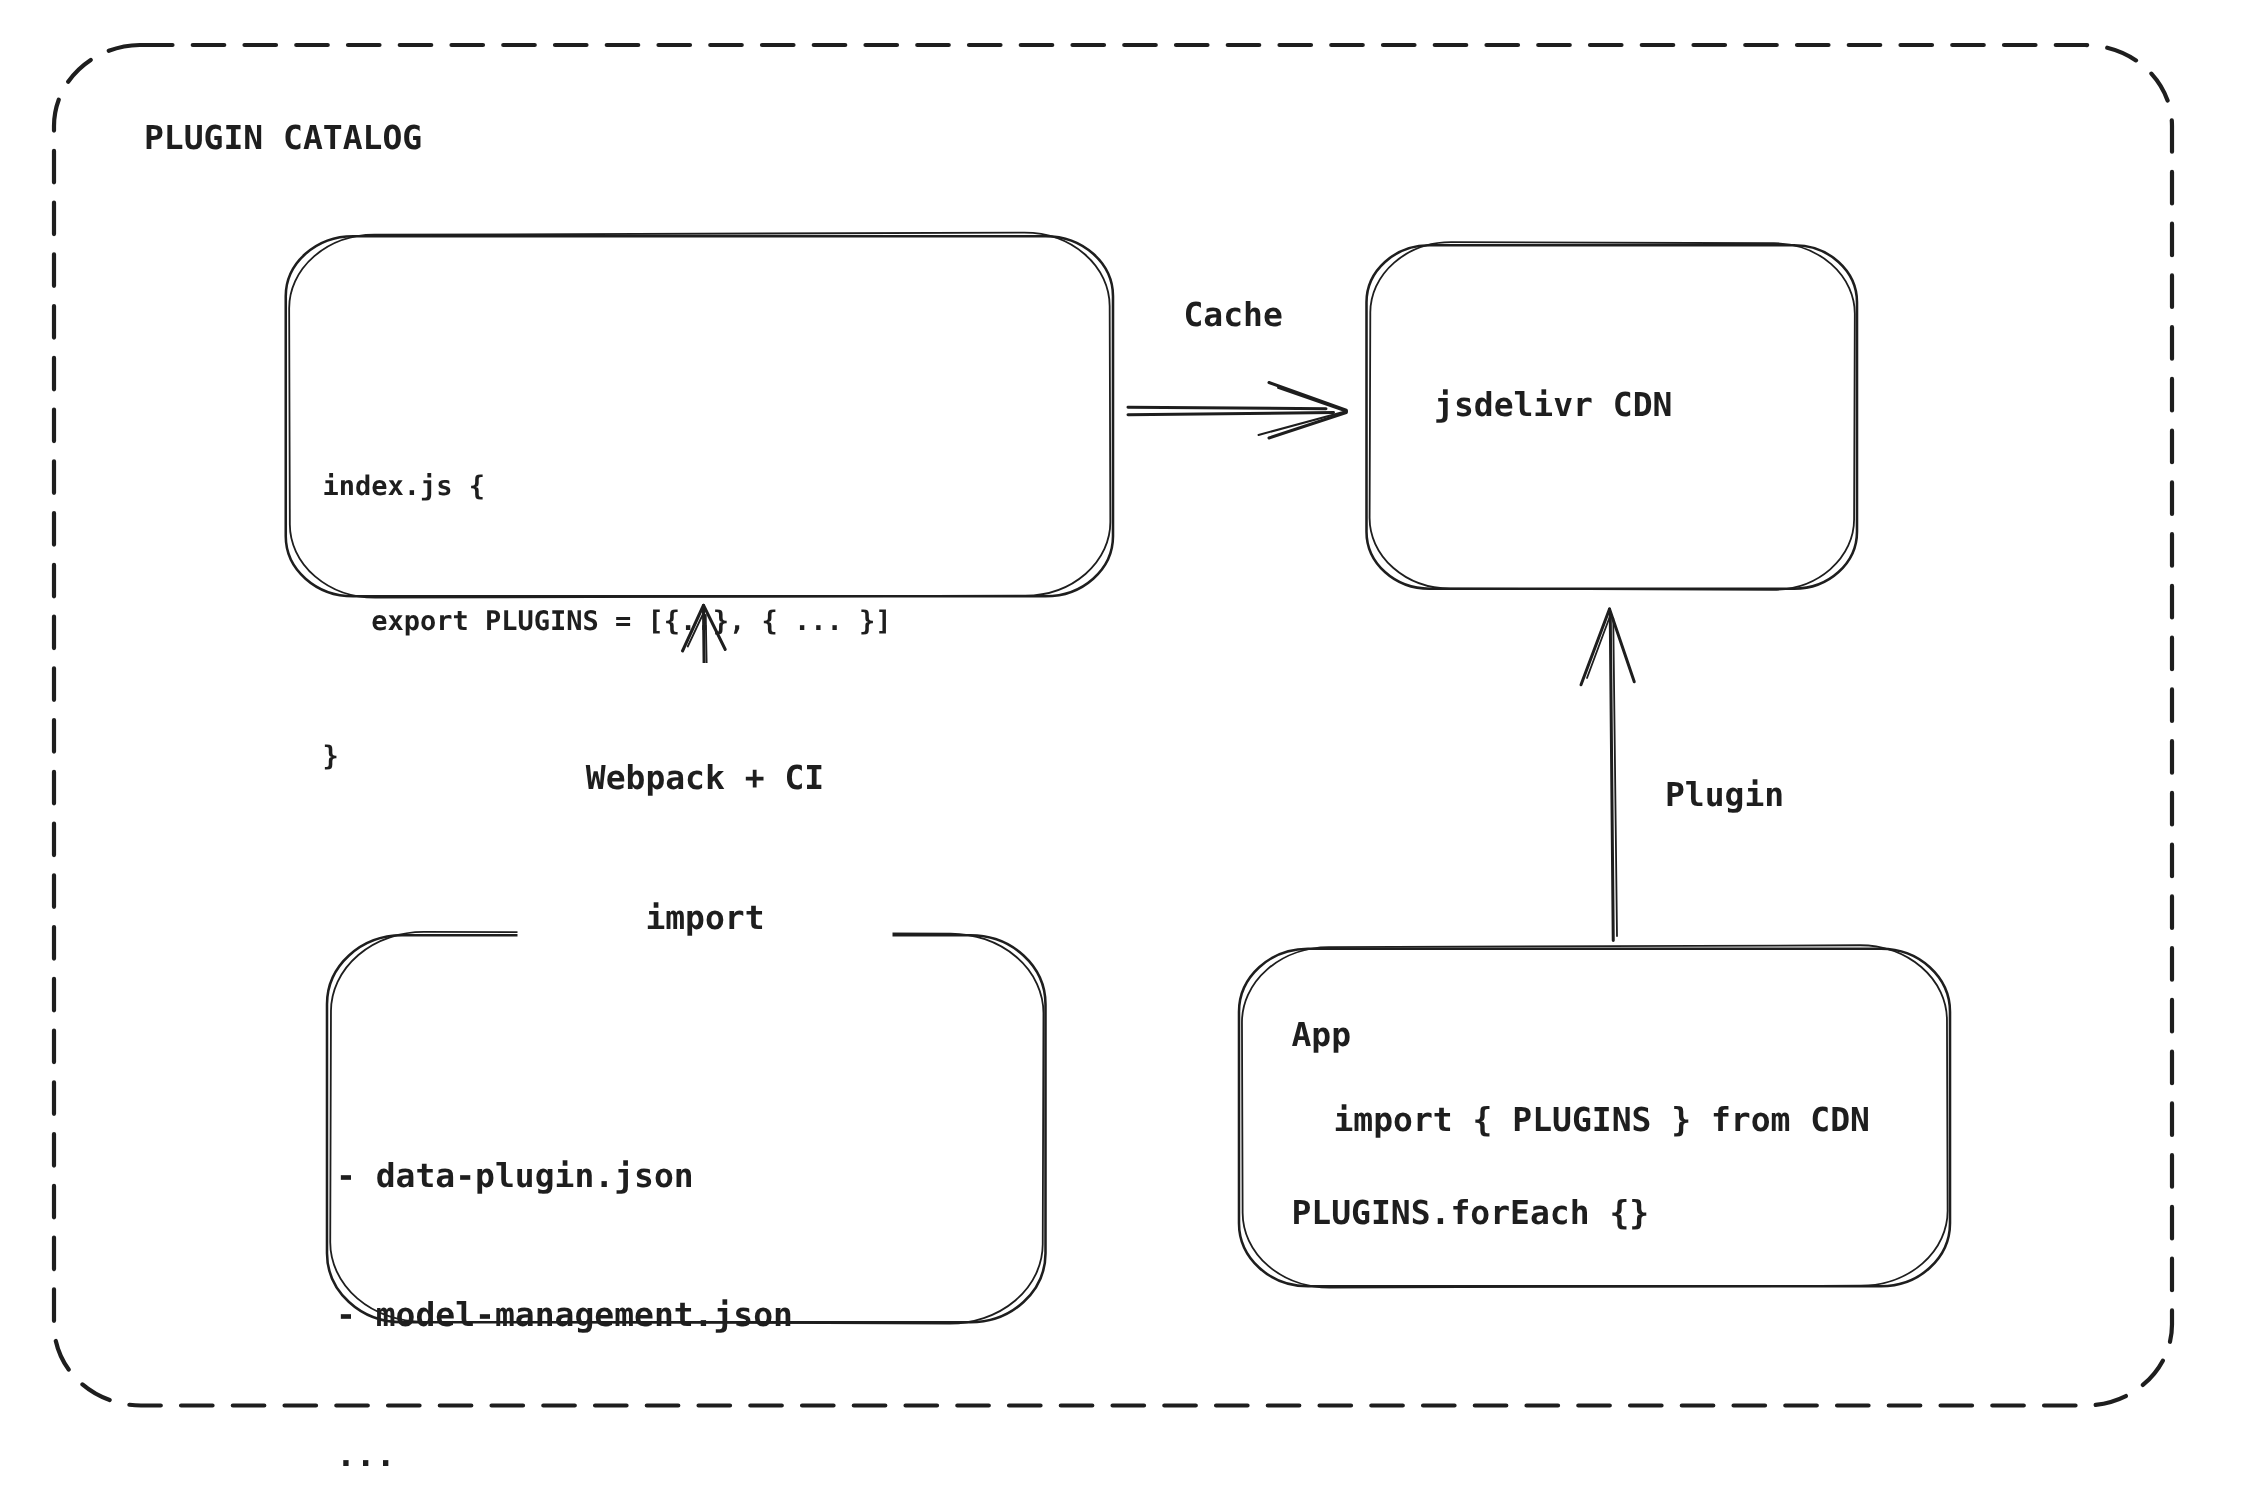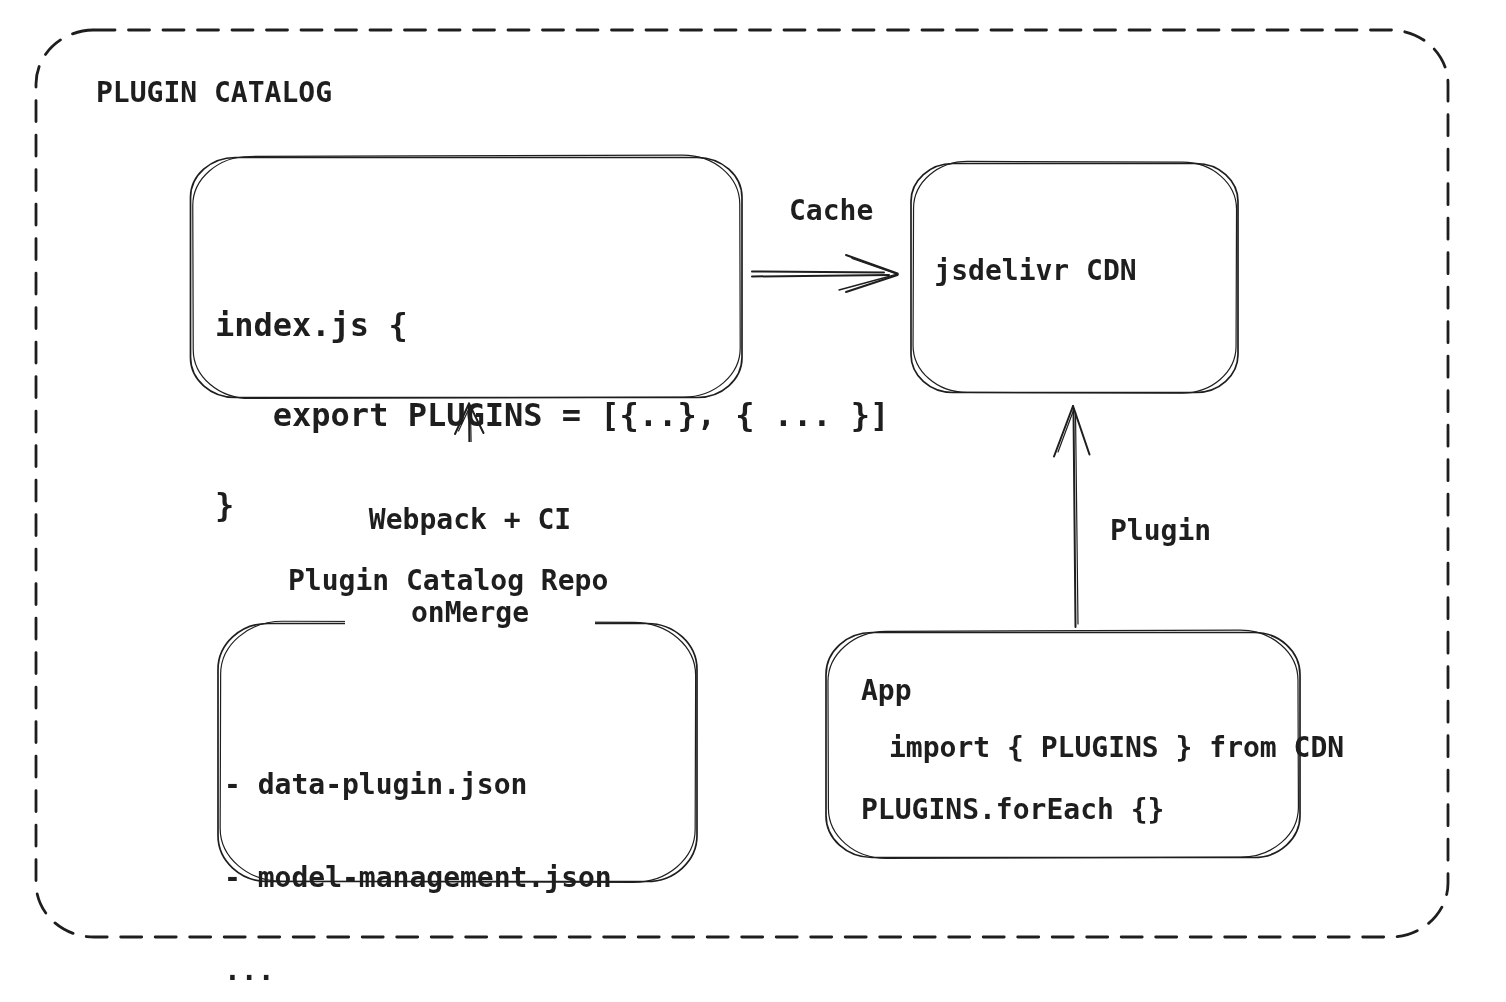--- a/index.html
+++ b/index.html
@@ -25,28 +25,28 @@
     color: var(--ink, #1e1e1e);
   }
   .shapes * {
     fill: none;
     stroke: currentColor;
     stroke-linecap: round;
     stroke-linejoin: round;
   }
   .txt {
     position: absolute;
-    font-size: 28px;
+    font-size: 22px;
     font-weight: 600;
     line-height: 31px;
     white-space: pre;
     color: var(--ink, #1e1e1e);
   }
   .center { text-align: center; }
-  .code-sm { font-size: 32px; line-height: 30px; }
+  .code-sm { font-size: 18px; line-height: 30px; }
   .label-bg { background: var(--bg, #ffffff); }
 </style>
 </head>
 <body>
 
 <div class="canvas">
 
   <svg class="shapes" viewBox="0 0 1506 1002">
 
     <g>
@@ -112,24 +112,23 @@
     <div>   export PLUGINS = [{..}, { ... }]</div>
     <div>}</div>
   </div>
 
   <div class="txt" style="left:789px; top:195px;">Cache</div>
 
   <div class="txt center" style="left:872px; top:255px; width:327px;">jsdelivr CDN</div>
 
   <div class="txt center label-bg" style="left:345px; top:442px; width:250px;">
     <div>Webpack + CI</div>
-    <div>onMerge</div>
+    <div>import</div>
   </div>
 
-  <div class="txt label-bg" style="left:288px; top:565px;">Plugin Catalog Repo</div>
   <div class="txt" style="left:224px; top:707px;">
     <div>- data-plugin.json</div>
     <div>- model-management.json</div>
     <div>...</div>
   </div>
 
   <div class="txt" style="left:1110px; top:515px;">Plugin</div>
 
   <div class="txt" style="left:861px; top:675px;text-align:center;">App</div>
   <div class="txt" style="left:861px; top:732px;margin-left:28px;">import { PLUGINS } from CDN</div>

